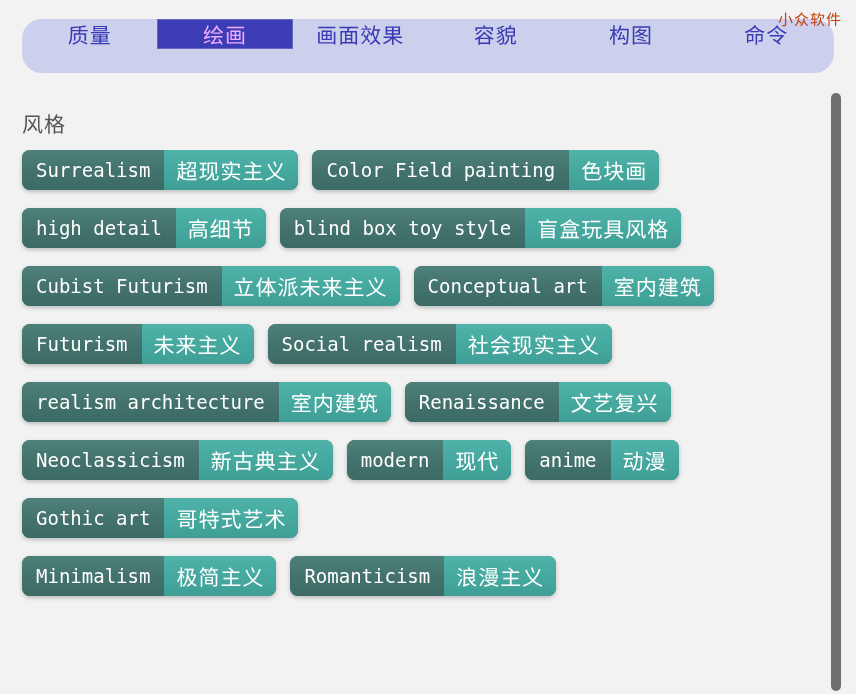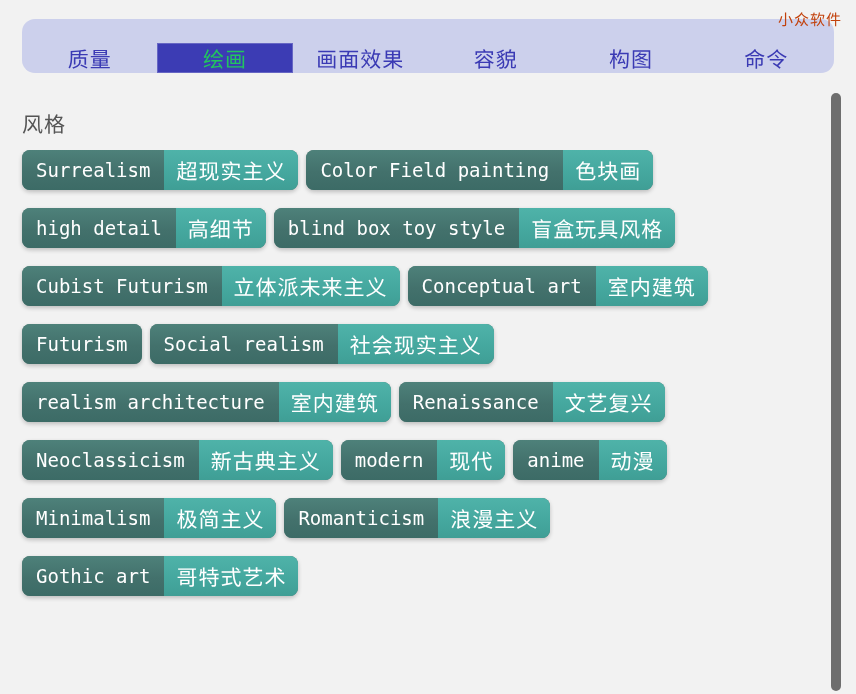--- a/index.html
+++ b/index.html
@@ -33,45 +33,45 @@
   
   .tabbar-wrap {
     position: absolute;
     left: 22px;
     top: 19px;
     width: 812px;
     height: 54px;
   }
   .tabbar {
     display: flex;
-    align-items: flex-end;
+    align-items: flex-start;
     width: 100%;
     height: 100%;
     background: #ccd0ec;
-    border-radius: 13px;
+    border-radius: 20px;
     overflow: hidden;
     box-sizing: border-box;
   }
   .tab {
     flex: 1 1 0;
     display: flex;
     align-items: center;
     justify-content: center;
     font-size: 21px;
     color: #3a3ab4;
     cursor: pointer;
     letter-spacing: 1px;
     background: transparent;
     border: none;
     font-family: "Liberation Sans", "DejaVu Sans", sans-serif;
     white-space: nowrap;
   }
   .tab.active {
     background: #3c3cb4;
-    color: #22c55e;
+    color: #f0abfc;
     box-shadow: inset 0 0 0 1px rgba(255,255,255,0.22);
   }
 
   
   .section-title {
     position: absolute;
     left: 22px;
     top: 108px;
     font-size: 21px;
     color: #555555;
@@ -86,21 +86,21 @@
     width: 856px;
     height: 544px;
     overflow: hidden;
     box-sizing: border-box;
     padding-left: 22px;
     padding-right: 40px;
   }
   .tag-row {
     display: flex;
     align-items: flex-start;
-    gap: 8px;
+    gap: 14px;
     margin-bottom: 18px;
     height: 40px;
   }
   .tag {
     display: inline-flex;
     align-items: stretch;
     height: 40px;
     border-radius: 8px;
     overflow: hidden;
     cursor: pointer;
@@ -208,20 +208,21 @@
         <span class="zh">立体派未来主义</span>
       </div>
       <div class="tag">
         <span class="en">Conceptual art</span>
         <span class="zh">室内建筑</span>
       </div>
     </div>
     <div class="tag-row">
       <div class="tag">
         <span class="en">Futurism</span>
+        <span class="zh">未来主义</span>
       </div>
       <div class="tag">
         <span class="en">Social realism</span>
         <span class="zh">社会现实主义</span>
       </div>
     </div>
     <div class="tag-row">
       <div class="tag">
         <span class="en">realism architecture</span>
         <span class="zh">室内建筑</span>
@@ -240,31 +241,31 @@
         <span class="en">modern</span>
         <span class="zh">现代</span>
       </div>
       <div class="tag">
         <span class="en">anime</span>
         <span class="zh">动漫</span>
       </div>
     </div>
     <div class="tag-row">
       <div class="tag">
+        <span class="en">Gothic art</span>
+        <span class="zh">哥特式艺术</span>
+      </div>
+    </div>
+    <div class="tag-row">
+      <div class="tag">
         <span class="en">Minimalism</span>
         <span class="zh">极简主义</span>
       </div>
       <div class="tag">
         <span class="en">Romanticism</span>
         <span class="zh">浪漫主义</span>
-      </div>
-    </div>
-    <div class="tag-row">
-      <div class="tag">
-        <span class="en">Gothic art</span>
-        <span class="zh">哥特式艺术</span>
       </div>
     </div>
   </div>
 
 <div class="scrollbar-track">
   <div class="scrollbar-thumb"></div>
 </div>
 
 </body></html>

